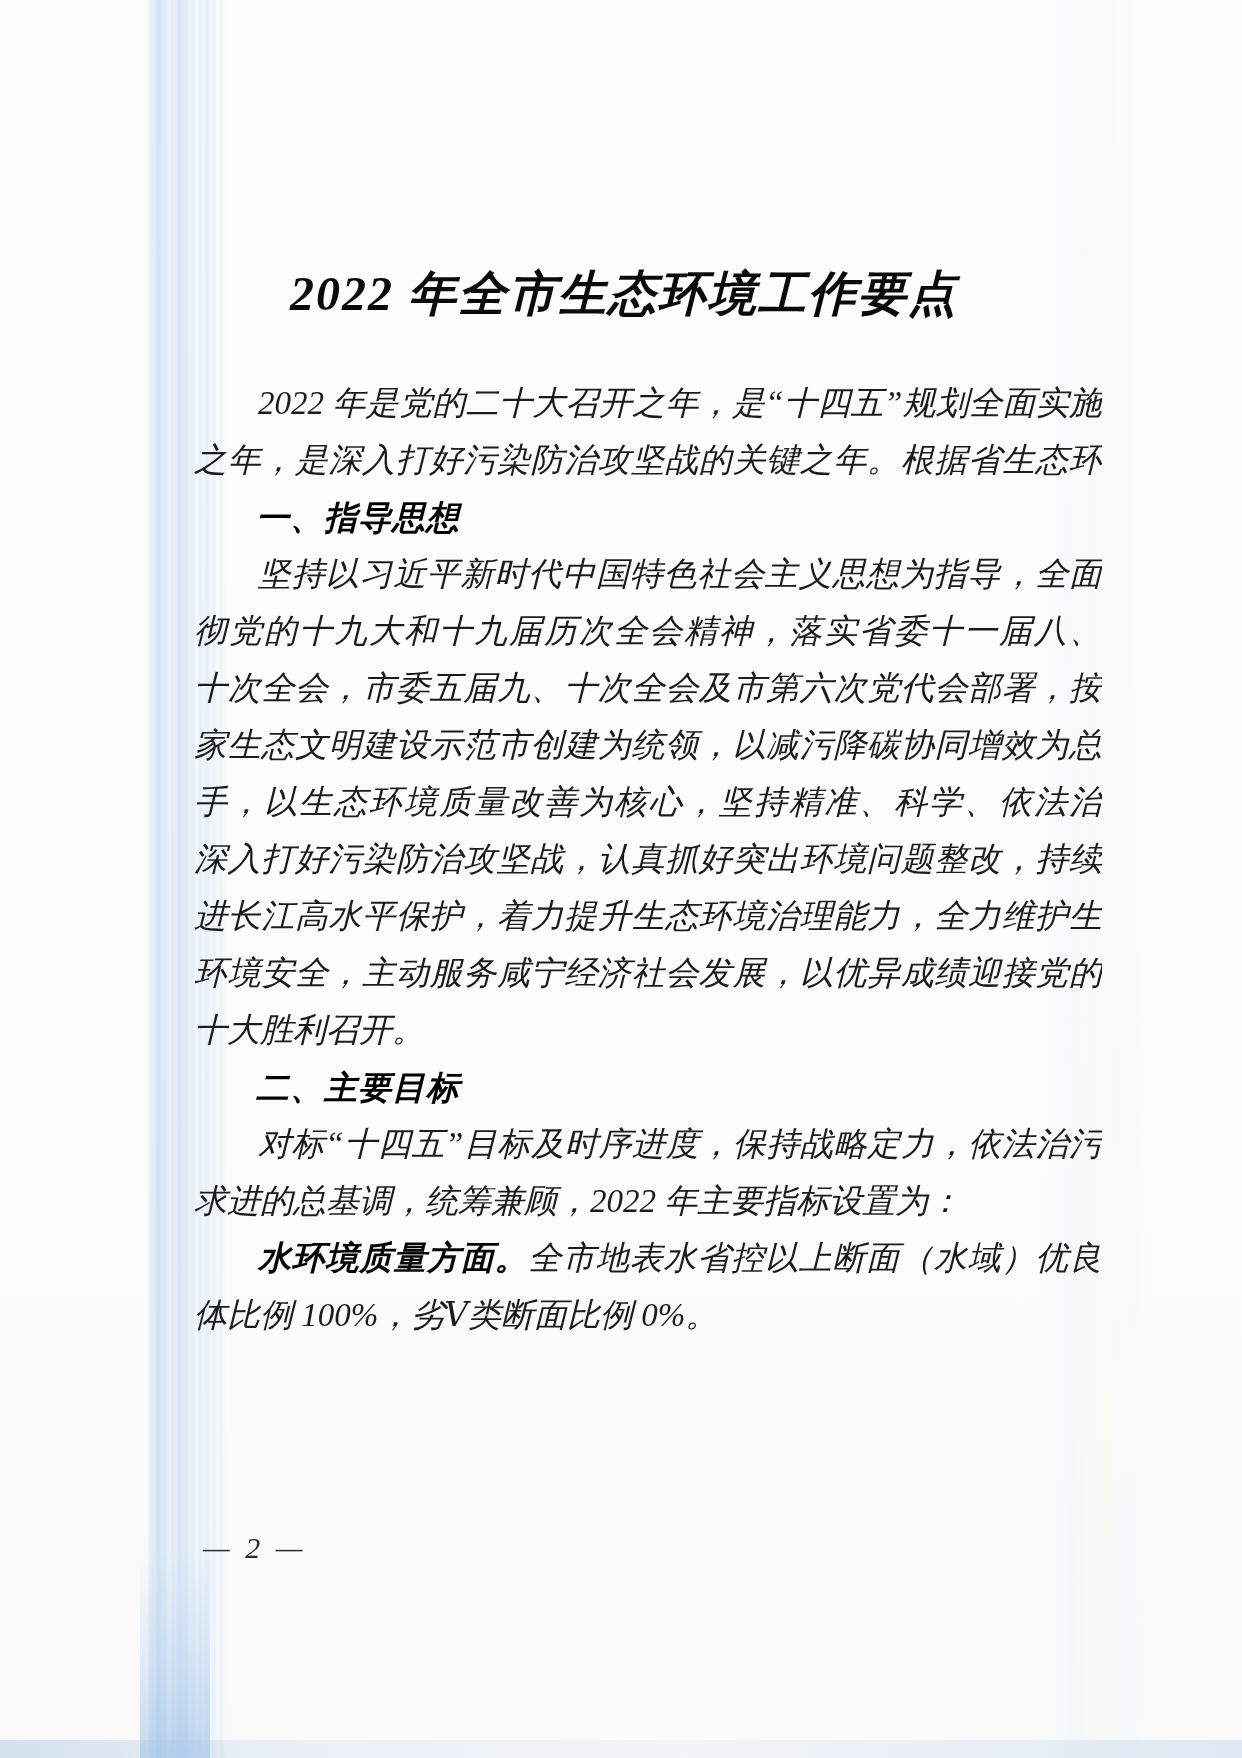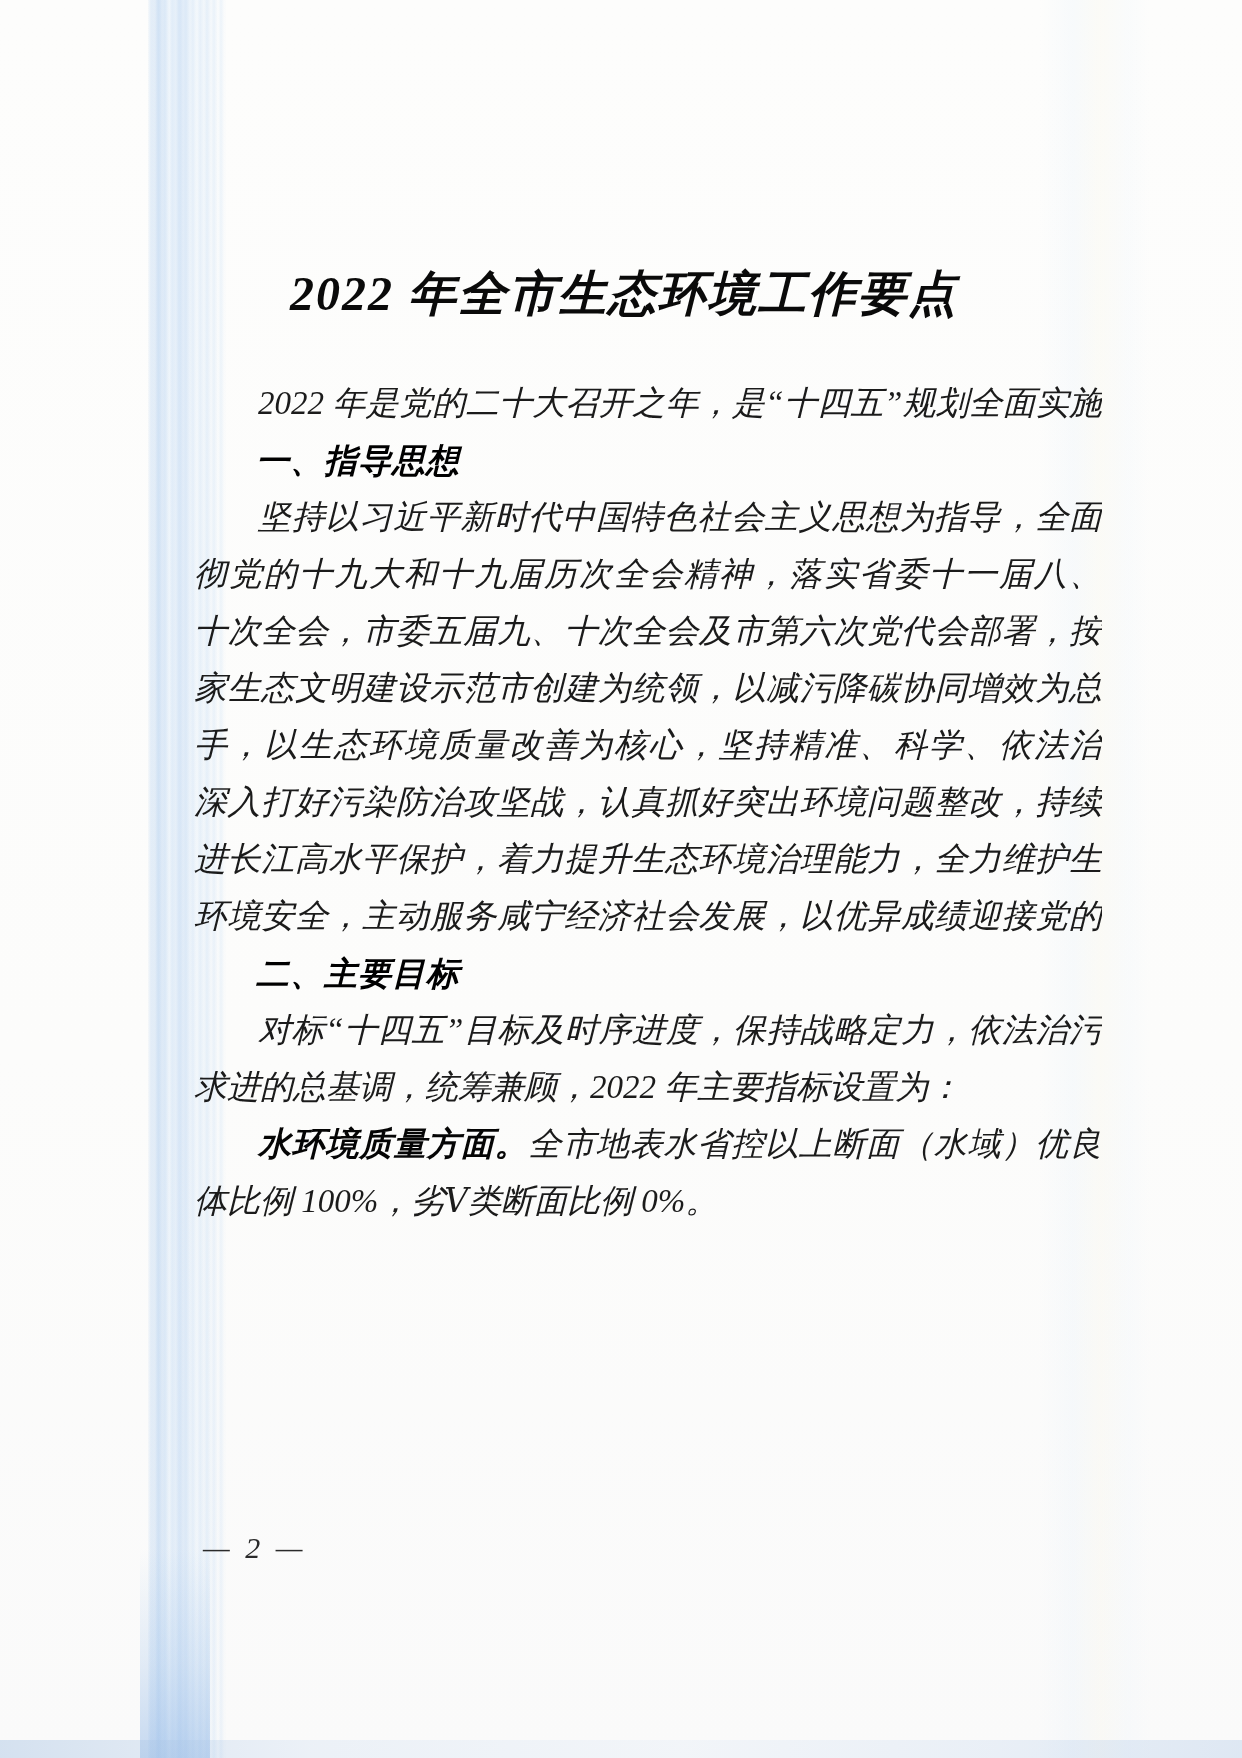--- a/index.html
+++ b/index.html
@@ -149,31 +149,33 @@
 
   <div class="scan-band-left"></div>
   <div class="scan-band-left-bottom"></div>
   <div class="scan-band-right"></div>
   <div class="scan-band-bottom"></div>
 
   <h1 class="doc-title">2022 年全市生态环境工作要点</h1>
 
   <div class="text-flow">
     <div class="line indent">2022 年是党的二十大召开之年，是“十四五”规划全面实施</div>
+    <div class="line">之年，是深入打好污染防治攻坚战的关键之年。根据省生态环</div>
 
     <div class="line heading">一、指导思想</div>
 
     <div class="line indent">坚持以习近平新时代中国特色社会主义思想为指导，全面贯</div>
     <div class="line">彻党的十九大和十九届历次全会精神，落实省委十一届八、九、</div>
     <div class="line">十次全会，市委五届九、十次全会及市第六次党代会部署，按照</div>
     <div class="line">家生态文明建设示范市创建为统领，以减污降碳协同增效为总抓</div>
     <div class="line">手，以生态环境质量改善为核心，坚持精准、科学、依法治污，</div>
     <div class="line">深入打好污染防治攻坚战，认真抓好突出环境问题整改，持续推</div>
     <div class="line">进长江高水平保护，着力提升生态环境治理能力，全力维护生态</div>
     <div class="line">环境安全，主动服务咸宁经济社会发展，以优异成绩迎接党的二</div>
+    <div class="line last">十大胜利召开。</div>
 
     <div class="line heading">二、主要目标</div>
 
     <div class="line indent">对标“十四五”目标及时序进度，保持战略定力，依法治污</div>
     <div class="line last">求进的总基调，统筹兼顾，2022 年主要指标设置为：</div>
 
     <div class="line indent"><span class="bold-lead">水环境质量方面。</span><span>全市地表水省控以上断面（水域）优良水</span></div>
     <div class="line last">体比例 100%，劣Ⅴ类断面比例 0%。</div>
   </div>
 

